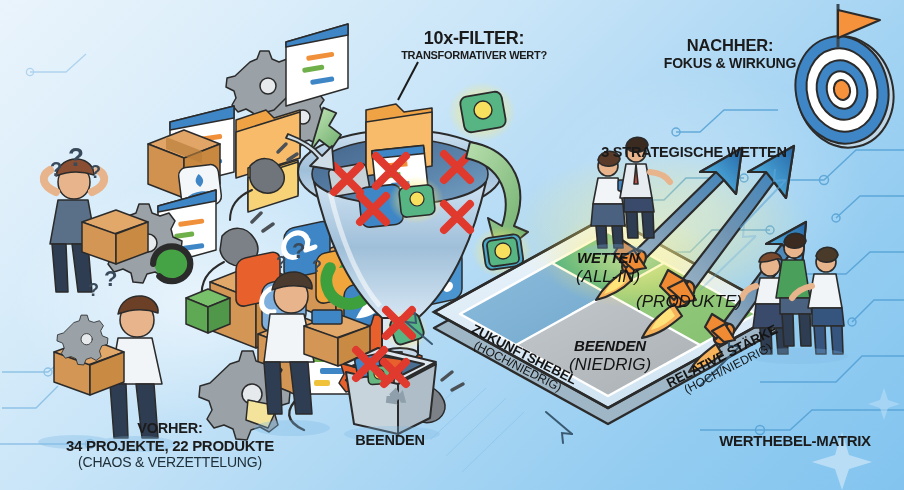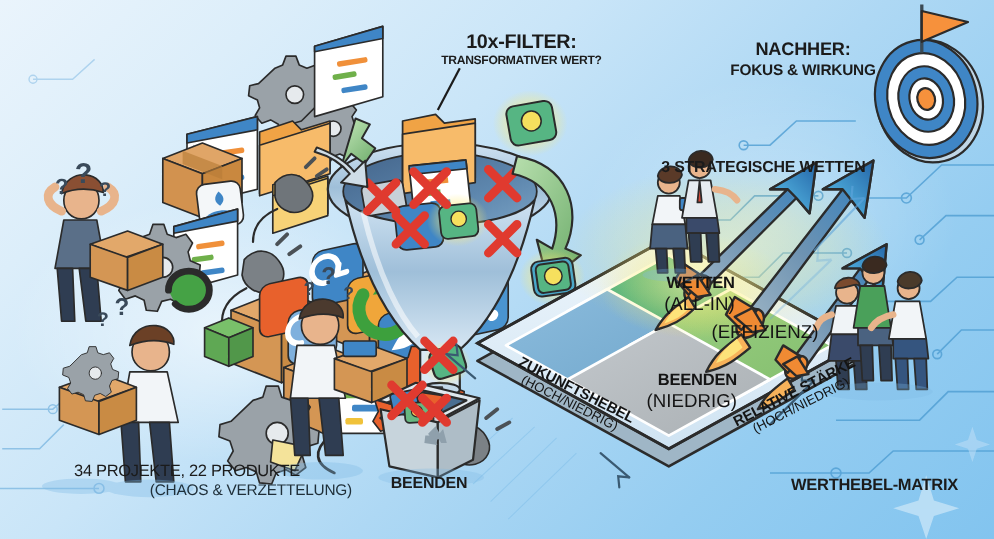--- a/index.html
+++ b/index.html
@@ -45,33 +45,34 @@
   #title-filter .l2 { font-size: 11px; font-weight: bold; letter-spacing: -0.3px;}
 
   #title-after   { left: 600px; top: 36px;  width: 260px; }
   #title-after .l1 { font-size: 16.5px; font-weight: bold; }
   #title-after .l2 { font-size: 14px; font-weight: bold; }
 
   #title-bets    { left: 554px; top: 110px; width: 280px; font-size: 14.5px; font-weight: bold; letter-spacing: -0.2px; margin-top: 34px;}
 
   #cap-before    { left: 20px;  top: 420px; width: 300px; }
   #cap-before .l1 { font-size: 14.5px; font-weight: bold; }
-  #cap-before .l2 { font-size: 15px; font-weight: normal; letter-spacing: -0.3px;}
-  #cap-before .l3 { font-size: 14px; font-weight: normal; color: #20303a; text-align: right;}
+  #cap-before .l2 { font-size: 15px; font-weight: bold; letter-spacing: -0.3px;}
+  #cap-before .l3 { font-size: 14px; font-weight: normal; color: #20303a;}
 
   #cap-stop      { left: 330px; top: 432px; width: 120px; font-size: 14.5px; font-weight: bold; }
   #cap-matrix    { left: 700px; top: 432px; width: 190px; font-size: 15px; font-weight: bold; letter-spacing: -0.3px;}
 
   
   .qlab {
     position: absolute;
-    text-align: right;
+    text-align: center;
     white-space: nowrap;
     color: #141414;
     line-height: 1.12;
+    font-style: italic;
   }
   .qlab .big { font-size: 15px; font-weight: bold; letter-spacing: -0.2px;}
   .qlab .sml { font-size: 17px; font-weight: normal; }
 
   #q-wetten   { left: 548px; top: 250px; width: 120px; }
   #q-aufbauen { left: 468px; top: 294px; width: 124px; }
   #q-ernten   { left: 634px; top: 292px; width: 110px; }
   #q-beenden  { left: 550px; top: 338px; width: 120px; }
 
   
@@ -745,33 +746,34 @@
   </div>
 
   <div class="txt" id="title-after">
     <div class="l1">NACHHER:</div>
     <div class="l2">FOKUS &amp; WIRKUNG</div>
   </div>
 
   <div class="txt" id="title-bets">3 STRATEGISCHE WETTEN</div>
 
   <div class="txt" id="cap-before">
+    <div class="l1">VORHER:</div>
     <div class="l2">34 PROJEKTE, 22 PRODUKTE</div>
     <div class="l3">(CHAOS &amp; VERZETTELUNG)</div>
   </div>
 
   <div class="txt" id="cap-stop">BEENDEN</div>
   <div class="txt" id="cap-matrix">WERTHEBEL-MATRIX</div>
 
   <div class="qlab" id="q-wetten">
     <div class="big">WETTEN</div>
     <div class="sml">(ALL-IN)</div>
   </div>
   <div class="qlab" id="q-ernten">
-    <div class="sml">(EFFIZIENZ)</div>
+    <div class="sml">(PRODUKTE)</div>
   </div>
   <div class="qlab" id="q-beenden">
     <div class="big">BEENDEN</div>
     <div class="sml">(NIEDRIG)</div>
   </div>
 
   <div class="axis-lab" id="axis-left">
     <div class="big">ZUKUNFTSHEBEL</div>
     <div class="sml">(HOCH/NIEDRIG)</div>
   </div>

